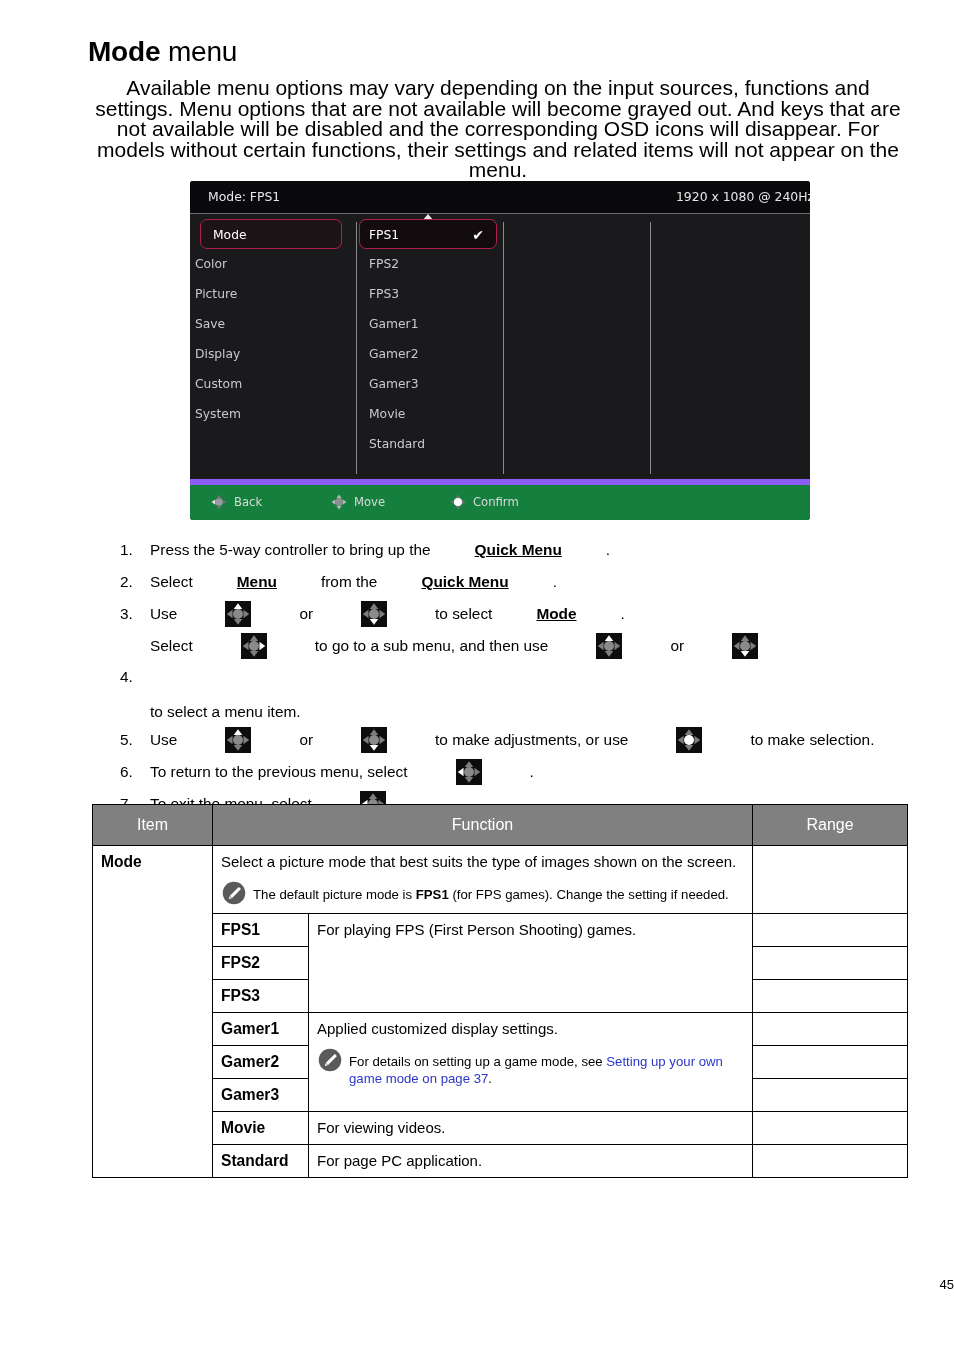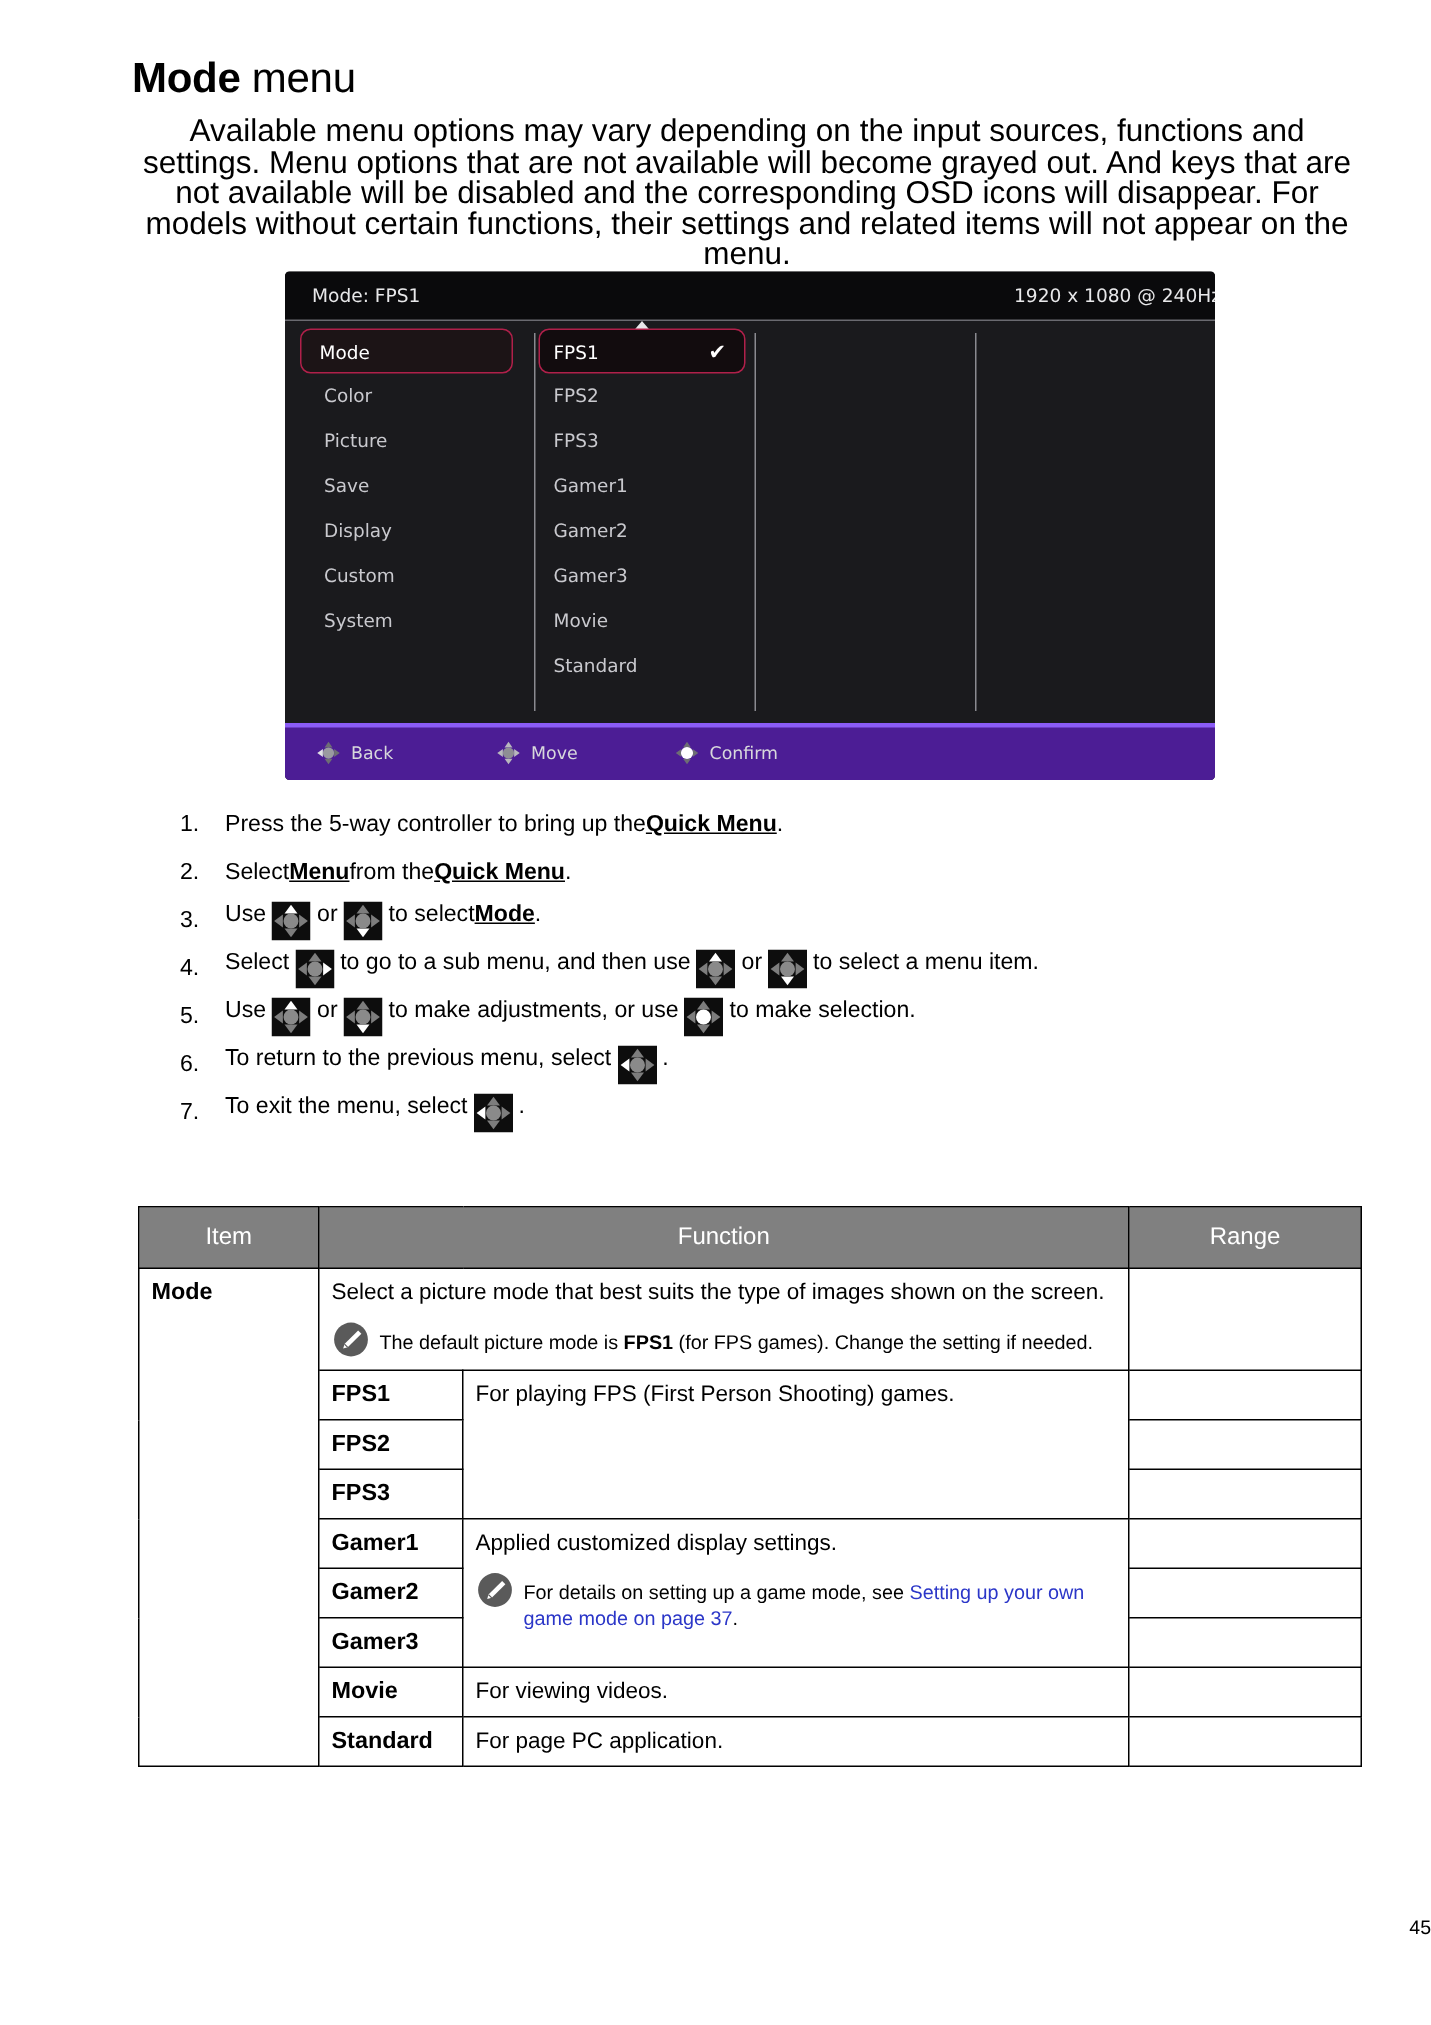--- a/index.html
+++ b/index.html
@@ -114,21 +114,21 @@
     top: 0;
     width: 146px;
   }
 
   .menu-item {
     position: relative;
     height: 30px;
     line-height: 30px;
     color: #c9c9ce;
     font-size: 12.3px;
-    padding-left: 26px;
+    padding-left: 5px;
     box-sizing: border-box;
   }
   .menu-item.first { margin-top: 5px; }
   .menu-item.selected {
     border: 1px solid #b0204a;
     border-radius: 7px;
     margin-left: 10px;
     margin-right: 14px;
     padding-left: 12px;
     color: #ffffff;
@@ -170,22 +170,22 @@
     border-right: 6px solid transparent;
     border-bottom: 7px solid #e8e8ea;
   }
 
   .osd-footer {
     position: absolute;
     left: 0;
     bottom: 0;
     width: 712px;
     height: 35px;
-    background: #4c1d95;
-    border-top: 3px solid #8b5cf6;
+    background: #15803d;
+    border-top: 6px solid #8b5cf6;
   }
   .footer-item {
     position: absolute;
     top: 10px;
     color: #d8d8dc;
     font-size: 11.6px;
     white-space: nowrap;
   }
   .fi-back { left: 44px; }
   .fi-move { left: 164px; }
@@ -216,22 +216,23 @@
     min-height: 26px;
     margin-bottom: 6px;
   }
   .step-num {
     width: 30px;
     flex: 0 0 30px;
     text-align: left;
   }
   .step-text {
     display: flex;
-    align-items: flex-start;
+    align-items: center;
     flex-wrap: wrap;
+    gap: 44px;
   }
   .step-text b { font-weight: bold; text-decoration: underline; }
 
   .ctrl {
     display: inline-block;
     width: 26px;
     height: 26px;
     margin: 0 4px;
     vertical-align: middle;
     position: relative;

